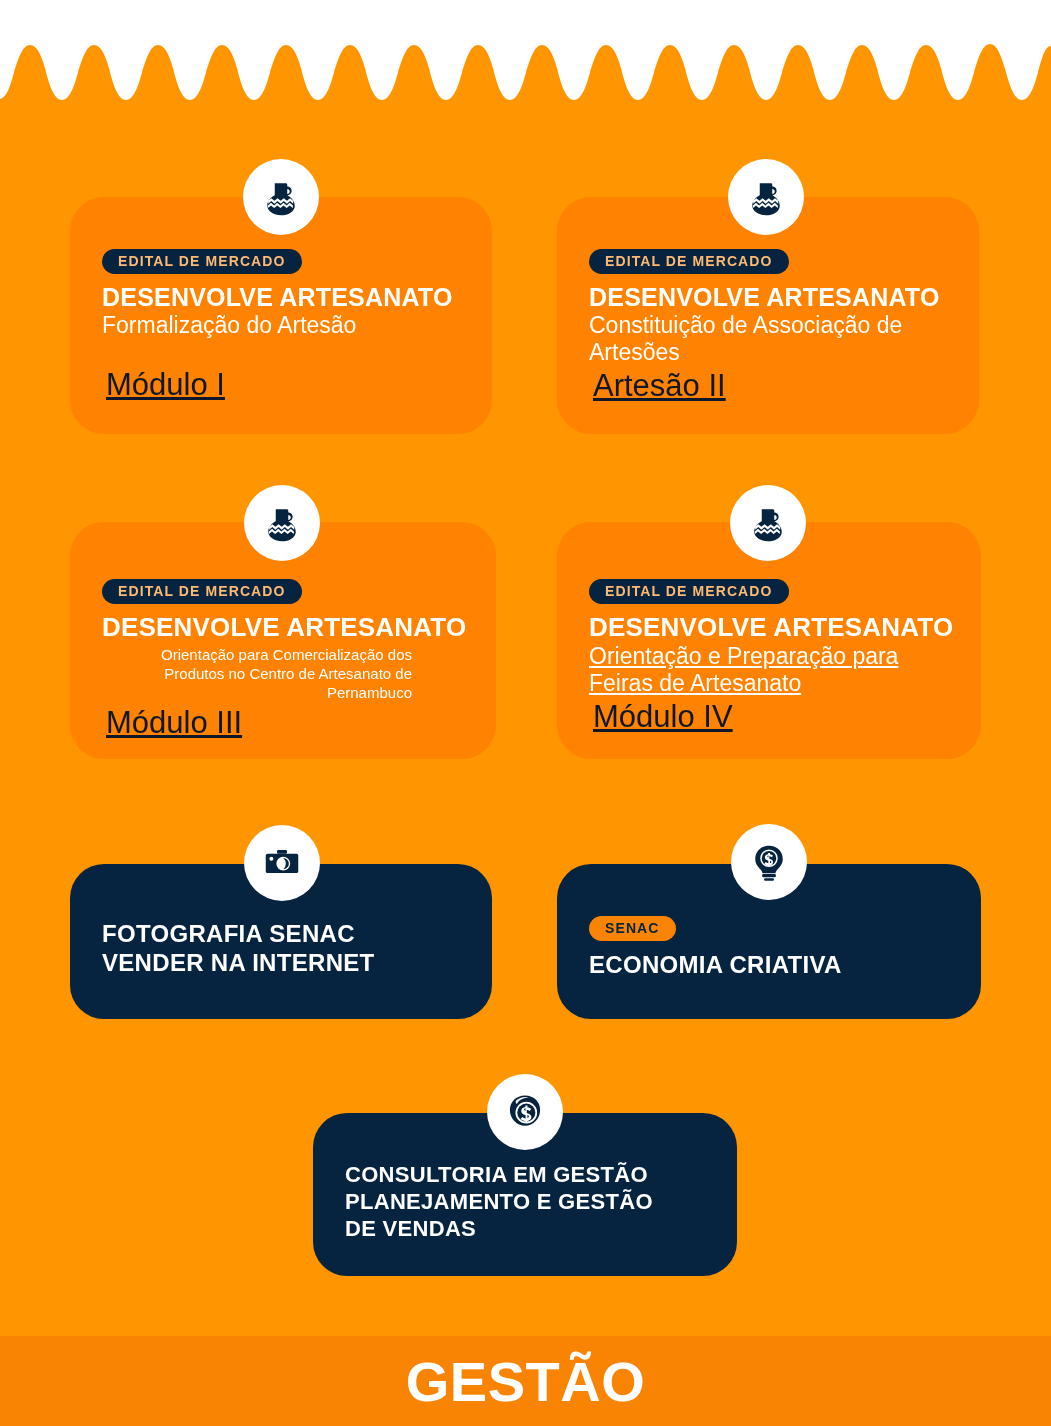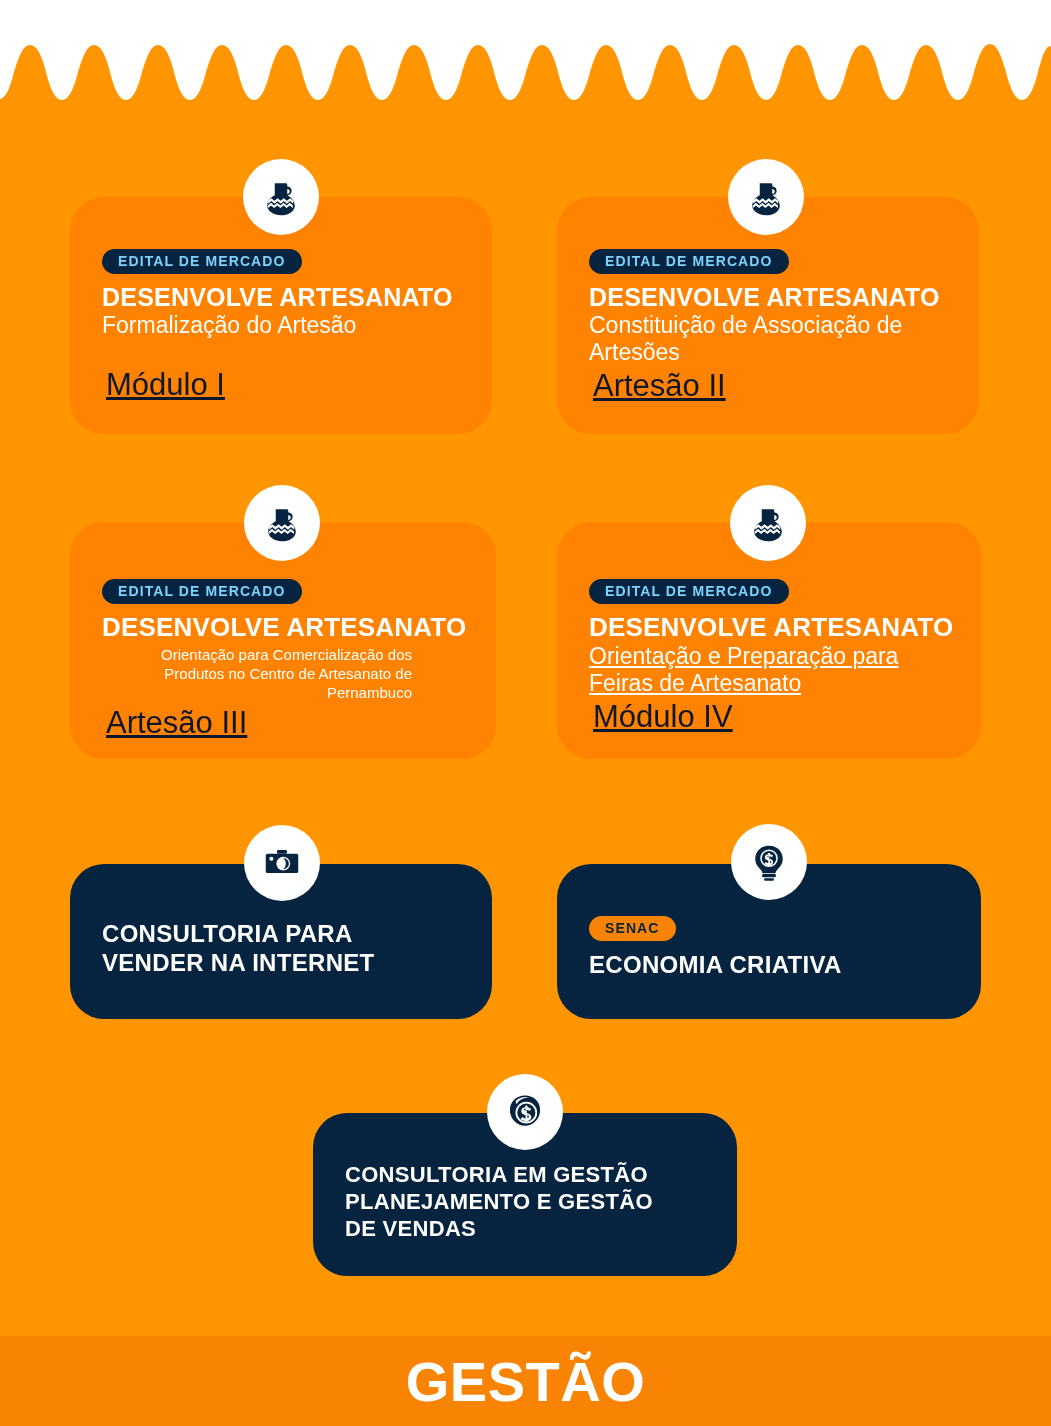--- a/index.html
+++ b/index.html
@@ -119,21 +119,21 @@
     display: inline-block;
     border-radius: 14px;
     padding: 5px 16px 6px 16px;
     font-size: 14px;
     font-weight: 700;
     letter-spacing: 1.1px;
     line-height: 1;
   }
   .badge-navy {
     background: #06243f;
-    color: #7dd3fc;
+    color: #fdba74;
   }
   .badge-orange {
     background: #f98404;
     color: #06243f;
   }
 
   .card-title {
     color: #ffffff;
     font-weight: 700;
     font-size: 25px;
@@ -256,21 +256,21 @@
         <path fill="#ffffff" d="M11 45.5 l5-4.2 5 4.2 5-4.2 5 4.2 5-4.2 5 4.2 5-4.2 5 4.2
           l0 4.2 -5-4.2 -5 4.2 -5-4.2 -5 4.2 -5-4.2 -5 4.2 -5-4.2 -5 4.2 z"></path>
       </svg>
     </div>
 
     <div class="card card-orange" style="left:70px; top:522px; width:426px; height:237px;">
       <div class="card-body" style="top:57px;">
         <span class="badge badge-navy">EDITAL DE MERCADO</span>
         <div class="card-title card-title-lg">DESENVOLVE ARTESANATO</div>
         <div class="card-sub card-sub-sm" style="max-width:310px;text-align:right;">Orientação para Comercialização dos Produtos no Centro de Artesanato de Pernambuco</div>
-        <div class="card-module card-module-tight">Artesão III</div>
+        <div class="card-module card-module-tight">Módulo III</div>
       </div>
     </div>
     <div class="icon-bubble" style="left:244px; top:485px;">
       <svg width="40" height="40" viewBox="0 0 64 64">
         <path fill="#06243f" d="M22 10 h18 c0 0 2 0 2 2 v3 c3 0 7 2 7 7 0 5-4 7-7 7.2
           6 3 12 9 12 17 0 9-11 15-22 15 S10 55 10 46 c0-8 6-14 12-17 z
           M42 19 v8 c2-0.3 4-1.6 4-4 0-2.4-2-3.7-4-4 z"></path>
         <path fill="#ffffff" d="M11.5 38 l5-4.2 5 4.2 5-4.2 5 4.2 5-4.2 5 4.2 5-4.2 5 4.2
           l0 4.6 -5-4.2 -5 4.2 -5-4.2 -5 4.2 -5-4.2 -5 4.2 -5-4.2 -5 4.2 z"></path>
         <path fill="#ffffff" d="M11 45.5 l5-4.2 5 4.2 5-4.2 5 4.2 5-4.2 5 4.2 5-4.2 5 4.2
@@ -293,21 +293,21 @@
           M42 19 v8 c2-0.3 4-1.6 4-4 0-2.4-2-3.7-4-4 z"></path>
         <path fill="#ffffff" d="M11.5 38 l5-4.2 5 4.2 5-4.2 5 4.2 5-4.2 5 4.2 5-4.2 5 4.2
           l0 4.6 -5-4.2 -5 4.2 -5-4.2 -5 4.2 -5-4.2 -5 4.2 -5-4.2 -5 4.2 z"></path>
         <path fill="#ffffff" d="M11 45.5 l5-4.2 5 4.2 5-4.2 5 4.2 5-4.2 5 4.2 5-4.2 5 4.2
           l0 4.2 -5-4.2 -5 4.2 -5-4.2 -5 4.2 -5-4.2 -5 4.2 -5-4.2 -5 4.2 z"></path>
       </svg>
     </div>
 
     <div class="card card-navy" style="left:70px; top:864px; width:422px; height:155px;">
       <div class="card-body" style="top:56px;">
-        <div class="navy-title">CONSULTORIA PARA</div>
+        <div class="navy-title">FOTOGRAFIA SENAC</div>
         <div class="navy-title">VENDER NA INTERNET</div>
       </div>
     </div>
     <div class="icon-bubble" style="left:244px; top:825px;">
       <svg width="40" height="40" viewBox="0 0 64 64">
         <rect x="24" y="11" width="16" height="6" rx="2" fill="#06243f"></rect>
         <rect x="6" y="17" width="52" height="31" rx="3" fill="#06243f"></rect>
         <circle cx="34" cy="33" r="11" fill="#ffffff"></circle>
         <path fill="#06243f" d="M34 24 a9 9 0 0 1 0 18 a12 12 0 0 0 0-18 z"></path>
         <circle cx="15" cy="25" r="3.2" fill="#ffffff"></circle>

